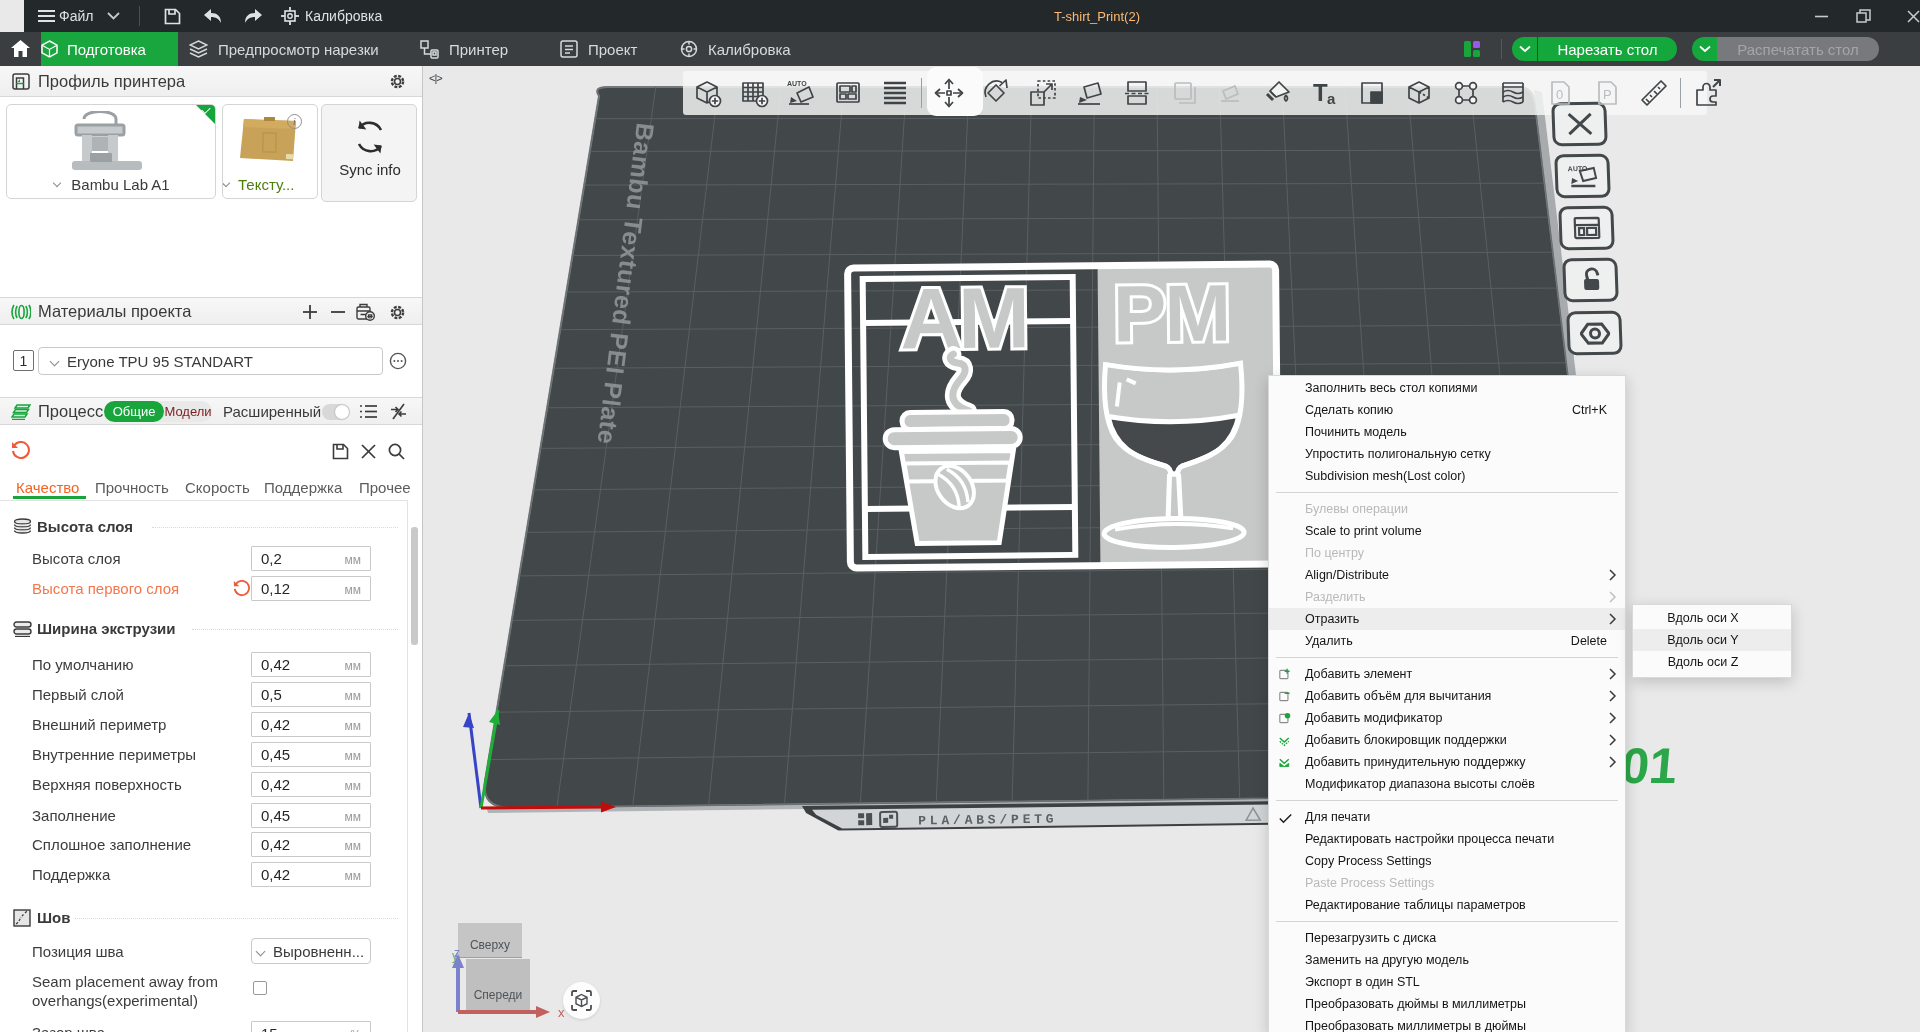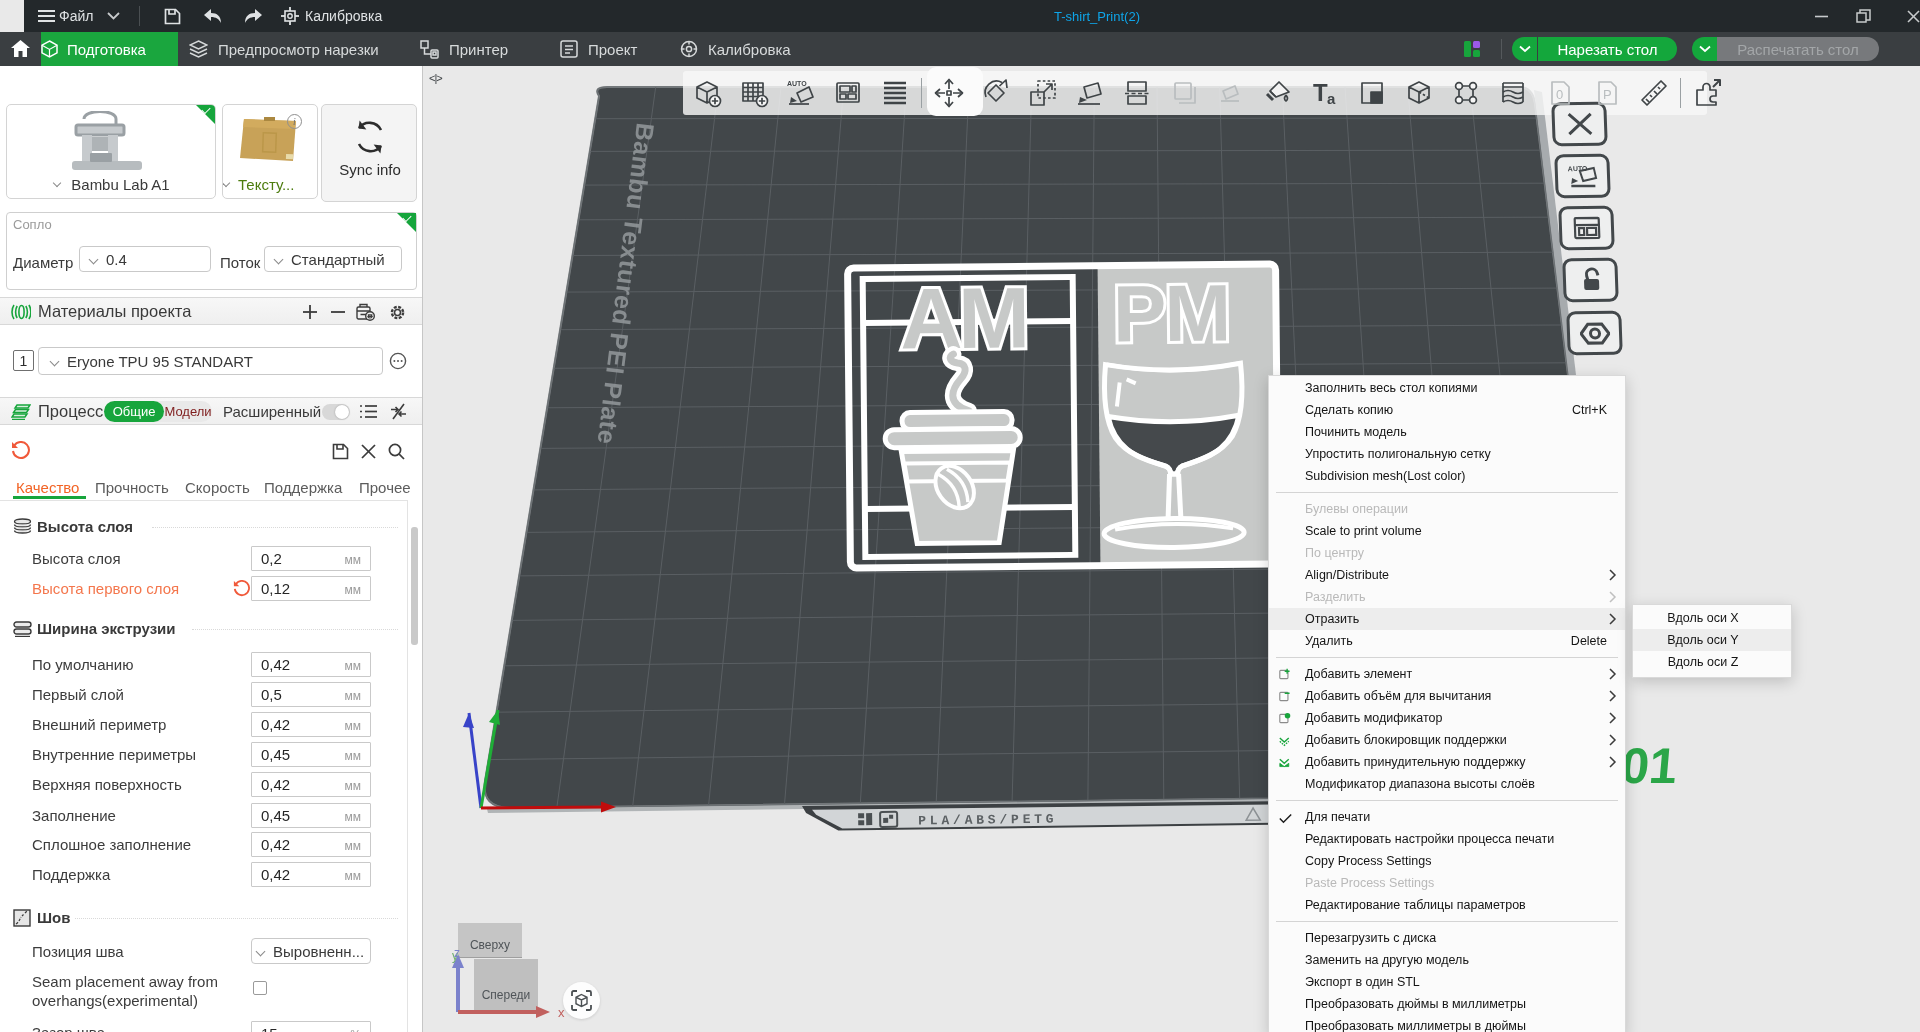--- a/index.html
+++ b/index.html
@@ -2,21 +2,21 @@
 <html><head>
 <meta charset="utf-8">
 <style>
 html,body{margin:0;padding:0;width:1920px;height:1032px;overflow:hidden;background:#e9e9e9;font-family:"Liberation Sans",sans-serif;-webkit-font-smoothing:antialiased;}
 *{box-sizing:border-box;}
 .abs{position:absolute;}
 
 #titlebar{position:absolute;left:0;top:0;width:1920px;height:32px;background:#23282b;color:#dfe2e4;font-size:14px;margin-left:24px;}
 #titlebar .it{position:absolute;top:0;height:32px;display:flex;align-items:center;}
 #tsep{position:absolute;left:115px;top:6px;width:1px;height:20px;background:#4a4f52;}
-#wtitle{position:absolute;left:960px;top:0;width:260px;height:32px;display:flex;align-items:center;transform:translateX(70px);color:#0ea5e9;font-size:13px;}
+#wtitle{position:absolute;left:960px;top:0;width:260px;height:32px;display:flex;align-items:center;transform:translateX(70px);color:#fdba74;font-size:13px;}
 .winbtn{position:absolute;top:0;width:30px;height:32px;display:flex;align-items:center;justify-content:center;color:#c7cacc;}
 
 #tabbar{position:absolute;left:0;top:32px;width:1920px;height:34px;background:#3a3e41;color:#d7dadb;font-size:15px;}
 .tab{position:absolute;top:0;height:34px;display:flex;align-items:center;gap:9px;color:#d7dadb;}
 .tab.active{background:#1aa63e;color:#fff;}
 .gbtn{position:absolute;top:5px;height:24px;border-radius:12px;background:#14a73c;color:#fff;font-size:15px;display:flex;align-items:center;justify-content:center;}
 .gchev{position:absolute;top:5px;width:25px;height:24px;border-radius:12px 0 0 12px;background:#14a73c;display:flex;align-items:center;justify-content:center;}
 
 #sidebar{position:absolute;left:0;top:66px;width:423px;height:966px;background:#ffffff;border-right:1px solid #c6c6c6;font-size:15px;color:#3a3a3a;}
 .shead{position:absolute;left:0;width:422px;height:29px;background:linear-gradient(#f7f7f7,#efefef);border-top:1px solid #d8d8d8;border-bottom:1px solid #d8d8d8;display:flex;align-items:center;}
@@ -196,20 +196,35 @@
   <div class="gchev" style="left:1692px">
       <svg width="12" height="8" viewBox="0 0 12 8">
         <path d="M1 1.5 L6 6 L11 1.5" stroke="#fff" stroke-width="1.8" fill="none"></path>
       </svg>
     </div>
   <div class="gbtn" style="left:1717px;width:162px;border-radius:0 12px 12px 0;background:#77797c;color:#a3a6a8">Распечатать стол</div>
 </div>
 
 <div id="sidebar">
 
+  <div class="shead" style="top:0;height:31px;border-top:none">
+    <svg class="abs" style="left:12px;top:7px" width="18" height="17" viewBox="0 0 18 17">
+        <g fill="none" stroke="#3c3c3c" stroke-width="1.5">
+          <rect x="1" y="1" width="16" height="15" rx="2"></rect>
+          <path d="M4.5 16 V5 h7 v11"></path>
+        </g>
+        <path d="M5.5 9 l2.5 -3 v3 z" fill="#17a53c"></path>
+        <path d="M4.5 10.5 h7" stroke="#17a53c" stroke-width="1.5"></path>
+      </svg>
+    <div class="t">Профиль принтера</div>
+    <svg class="abs" style="left:389px;top:7px" width="17" height="17" viewBox="0 0 17 17">
+        <circle cx="8.5" cy="8.5" r="5.6" fill="none" stroke="#3c3c3c" stroke-width="2.4" stroke-dasharray="2.9 1.5"></circle>
+        <circle cx="8.5" cy="8.5" r="3" fill="none" stroke="#3c3c3c" stroke-width="1.6"></circle>
+      </svg>
+  </div>
 
   <div class="card" style="left:6px;top:38px;width:210px;height:95px">
     <div class="cornerchk"></div>
     <svg class="abs" style="left:63px;top:6px" width="84" height="62" viewBox="0 0 84 62">
         <g fill="none" stroke="#9aa0a4" stroke-width="3">
           <path d="M14 8 C14 -2 46 -2 46 8 v6"></path>
           <rect x="6" y="14" width="48" height="10" rx="2" fill="#c6cacd"></rect>
           <rect x="12" y="24" width="10" height="26" fill="#c6cacd" stroke="none"></rect>
           <rect x="38" y="24" width="10" height="26" fill="#c6cacd" stroke="none"></rect>
           <rect x="22" y="26" width="16" height="14" fill="#aeb3b6" stroke="none"></rect>
@@ -235,34 +250,20 @@
         <g fill="none" stroke="#2d2d2d" stroke-width="2.6">
           <path d="M29 11 A13 13 0 0 0 7 9"></path>
           <path d="M7 25 A13 13 0 0 0 29 27"></path>
         </g>
         <path d="M7 2 v8 h8 z" fill="#2d2d2d" transform="rotate(8 11 6)"></path>
         <path d="M29 34 v-8 h-8 z" fill="#2d2d2d" transform="rotate(8 25 30)"></path>
       </svg>
     <div class="abs" style="left:0;top:56px;width:96px;text-align:center;color:#2d2d2d;font-size:15px">Sync info</div>
   </div>
 
-  <div class="abs" style="left:6px;top:146px;width:411px;height:78px;border:1px solid #cfcfcf;border-radius:4px">
-    <div class="cornerchk"></div>
-    <div class="abs" style="left:6px;top:4px;font-size:13px;color:#9a9a9a">Сопло</div>
-    <div class="abs" style="left:6px;top:41px;font-size:15px;color:#3a3a3a">Диаметр</div>
-    <div class="ibox" style="left:72px;top:33px;width:132px;height:26px">
-        <span class="chv"></span>
-        <span>0.4</span>
-      </div>
-    <div class="abs" style="left:213px;top:41px;font-size:15px;color:#3a3a3a">Поток</div>
-    <div class="ibox" style="left:257px;top:33px;width:138px;height:26px">
-        <span class="chv"></span>
-        <span>Стандартный</span>
-      </div>
-  </div>
 
   <div class="shead" style="top:231px;height:28px">
     <svg class="abs" style="left:11px;top:5px" width="20" height="18" viewBox="0 0 20 18">
         <g fill="none" stroke="#17a53c" stroke-width="1.6">
           <path d="M3 2 C1.6 4 1 6.5 1 9 C1 11.5 1.6 14 3 16"></path>
           <path d="M6.2 3 C5.1 4.6 4.6 6.7 4.6 9 C4.6 11.3 5.1 13.4 6.2 15"></path>
           <ellipse cx="10.5" cy="9" rx="2.6" ry="6.5"></ellipse>
           <path d="M14.8 3 C15.9 4.6 16.4 6.7 16.4 9 C16.4 11.3 15.9 13.4 14.8 15"></path>
           <path d="M18 2 C19.4 4 20 6.5 20 9" opacity="0"></path>
           <path d="M17.9 2 C19.3 4 19.9 6.5 19.9 9 C19.9 11.5 19.3 14 17.9 16"></path>
@@ -767,21 +768,21 @@
       </svg>
     </div>
     <div class="pbtn" style="left:1143px;top:245px;transform:rotate(-2deg) skewY(1.5deg)">
       <svg width="30" height="26" viewBox="0 0 30 26" fill="none" stroke="#43484b" stroke-width="3">
         <path d="M8 4 h14 l7 9 -7 9 h-14 l-7 -9 z" stroke-width="3" transform="scale(1 1.05)"></path>
         <circle cx="15" cy="13.5" r="4.5" stroke-width="3"></circle>
       </svg>
     </div>
 <div class="abs" style="left:34px;top:857px;width:64px;height:88px">
   <div class="abs" style="left:0;top:0;width:64px;height:35px;background:#c5c5c5;border-bottom:1px solid #9f9f9f;color:#4f5458;font-size:12px;text-align:center;line-height:44px">Сверху</div>
-  <div class="abs" style="left:16px;top:36px;width:64px;height:52px;background:#bfbfbf;color:#4f5458;font-size:12px;text-align:center;line-height:72px">Спереди</div>
+  <div class="abs" style="left:8px;top:36px;width:64px;height:52px;background:#bfbfbf;color:#4f5458;font-size:12px;text-align:center;line-height:72px">Спереди</div>
 </div>
 <svg class="abs" style="left:20px;top:878px" width="130" height="76">
   <line x1="14" y1="68" x2="14" y2="22" stroke="#7b82cc" stroke-width="4"></line>
   <path d="M14,10 l-6,14 h12 z" fill="#7b82cc"></path>
   <line x1="14" y1="68" x2="94" y2="68" stroke="#c1605e" stroke-width="4"></line>
   <path d="M106,68 l-14,-6 v12 z" fill="#c1605e"></path>
   <text x="8" y="16" font-size="12" fill="#6fae6f">y</text>
   <text x="10" y="13" font-size="12" fill="#7b82cc">z</text>
   <text x="114" y="73" font-size="13" fill="#c1605e">x</text>
 </svg>

